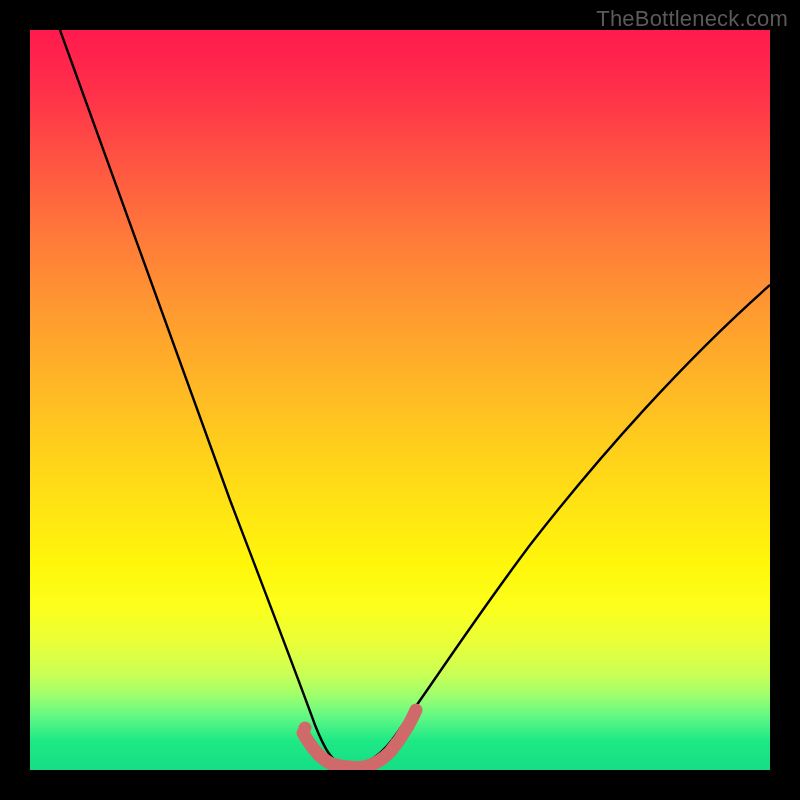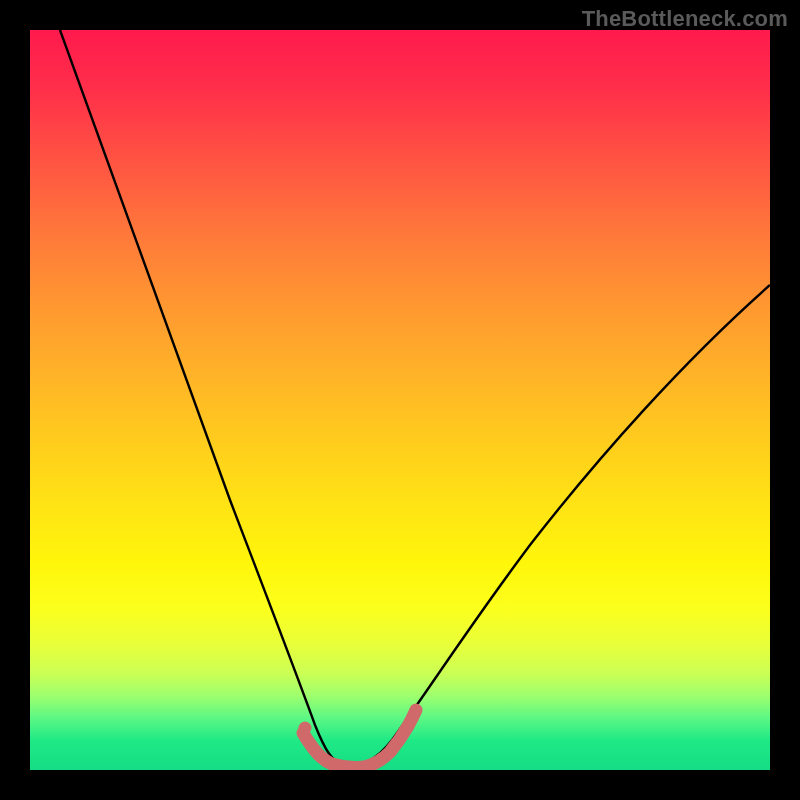--- a/index.html
+++ b/index.html
@@ -47,21 +47,21 @@
       #1fe985 96%,
       #14dd85 100%
     );
   }
   .watermark {
     position: absolute;
     top: 6px;
     right: 12px;
     color: #5a5a5a;
     font-size: 22px;
-    font-weight: 700;
+    font-weight: 400;
     letter-spacing: 0.2px;
     user-select: none;
   }
   svg.curve {
     position: absolute;
     inset: 0;
   }
 </style>
 </head>
 <body>

